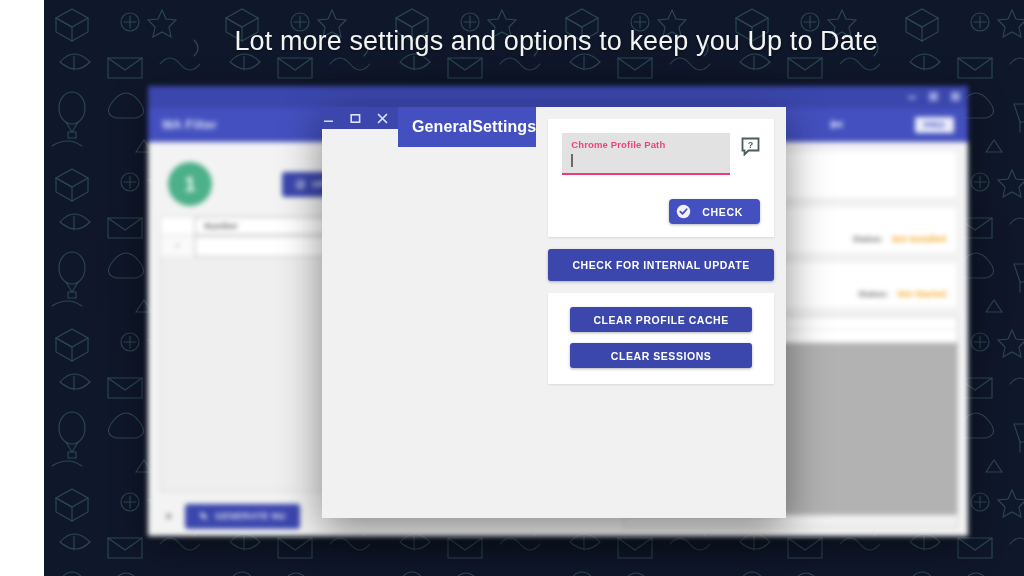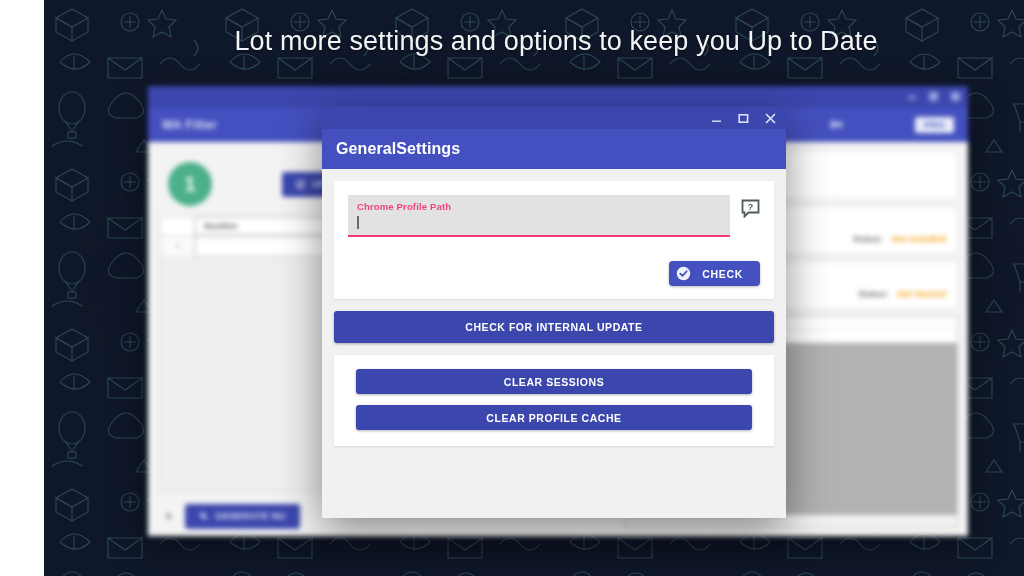--- a/index.html
+++ b/index.html
@@ -162,21 +162,21 @@
   #app-log .log-block { flex: 1; background: #b2b2b2; }
   #app-log .log-foot { height: 12px; background: #f1f1f1; }
 
   
   #dialog {
     position: absolute;
     left: 278px; top: 107px;
     width: 464px; height: 411px;
     background: #f1f1f1;
     box-shadow: 0 12px 40px rgba(0,0,0,.45);
-    display: flex; flex-direction: column;
+    display: flex; flex-direction: row;
   }
   #dlg-chrome {
     height: 22px; background: #3b47ad;
     display: flex; align-items: center; justify-content: flex-end;
     gap: 15px; padding-right: 10px;
   }
   .win-ctl {
     color: #dfe3f7; font-size: 12px; line-height: 1;
     display: flex; align-items: center; justify-content: center;
     width: 12px; height: 14px;
@@ -431,20 +431,20 @@
             <span>CHECK</span>
           </button>
         </div>
       </div>
 
       <div id="update-row">
         <button class="wide-btn">CHECK FOR INTERNAL UPDATE</button>
       </div>
 
       <div id="card-clear">
+        <button class="wide-btn">CLEAR PROFILE CACHE</button>
         <button class="wide-btn">CLEAR SESSIONS</button>
-        <button class="wide-btn">CLEAR PROFILE CACHE</button>
       </div>
 
     </div>
   </div>
 
 </div>
 
 </body></html>

